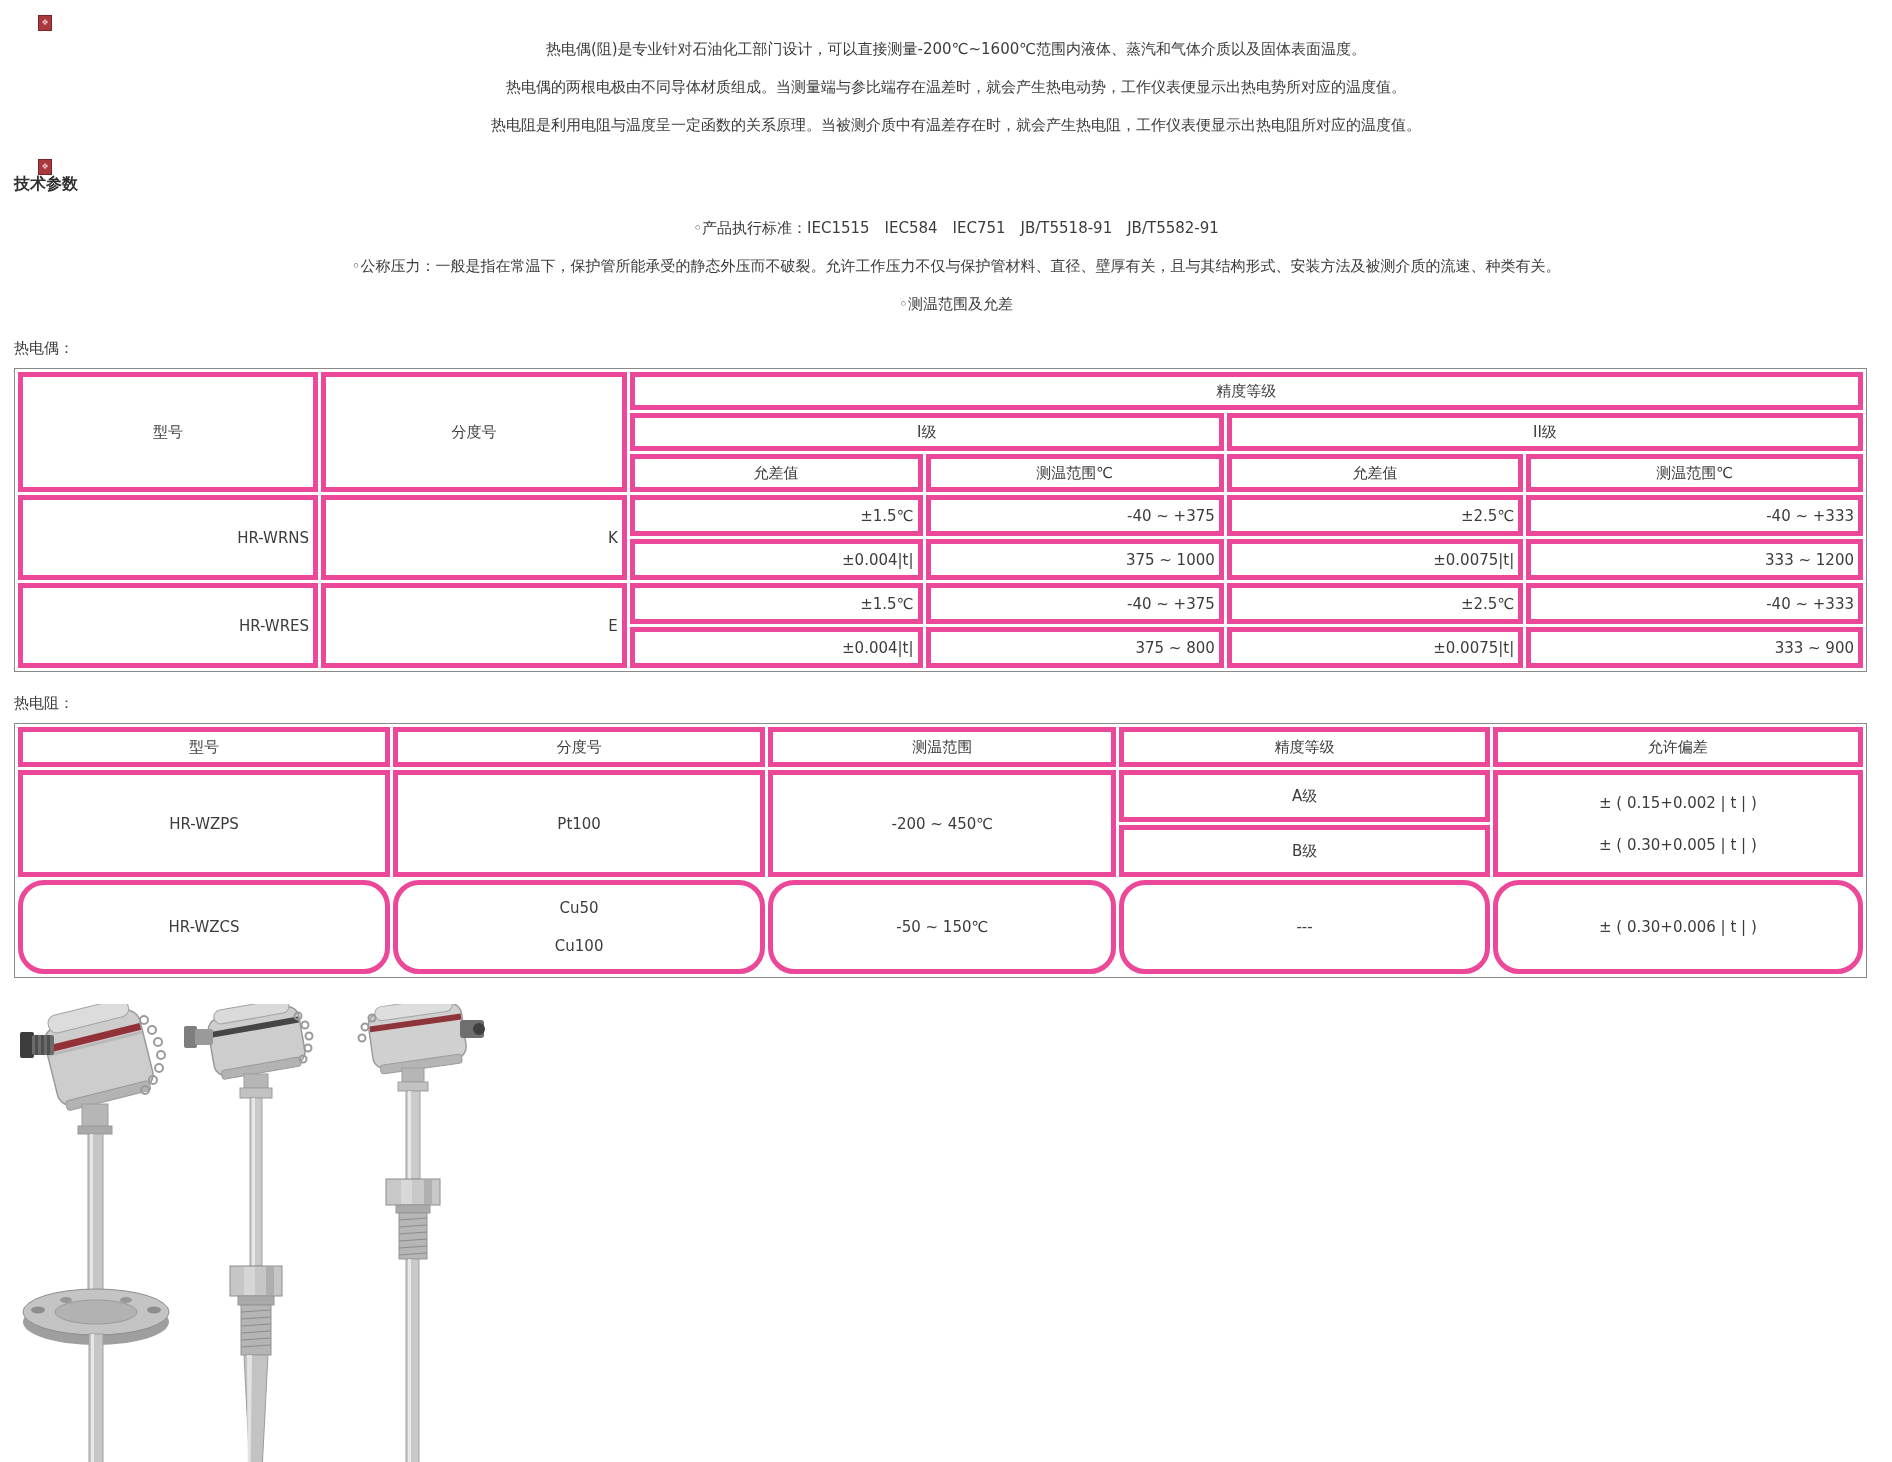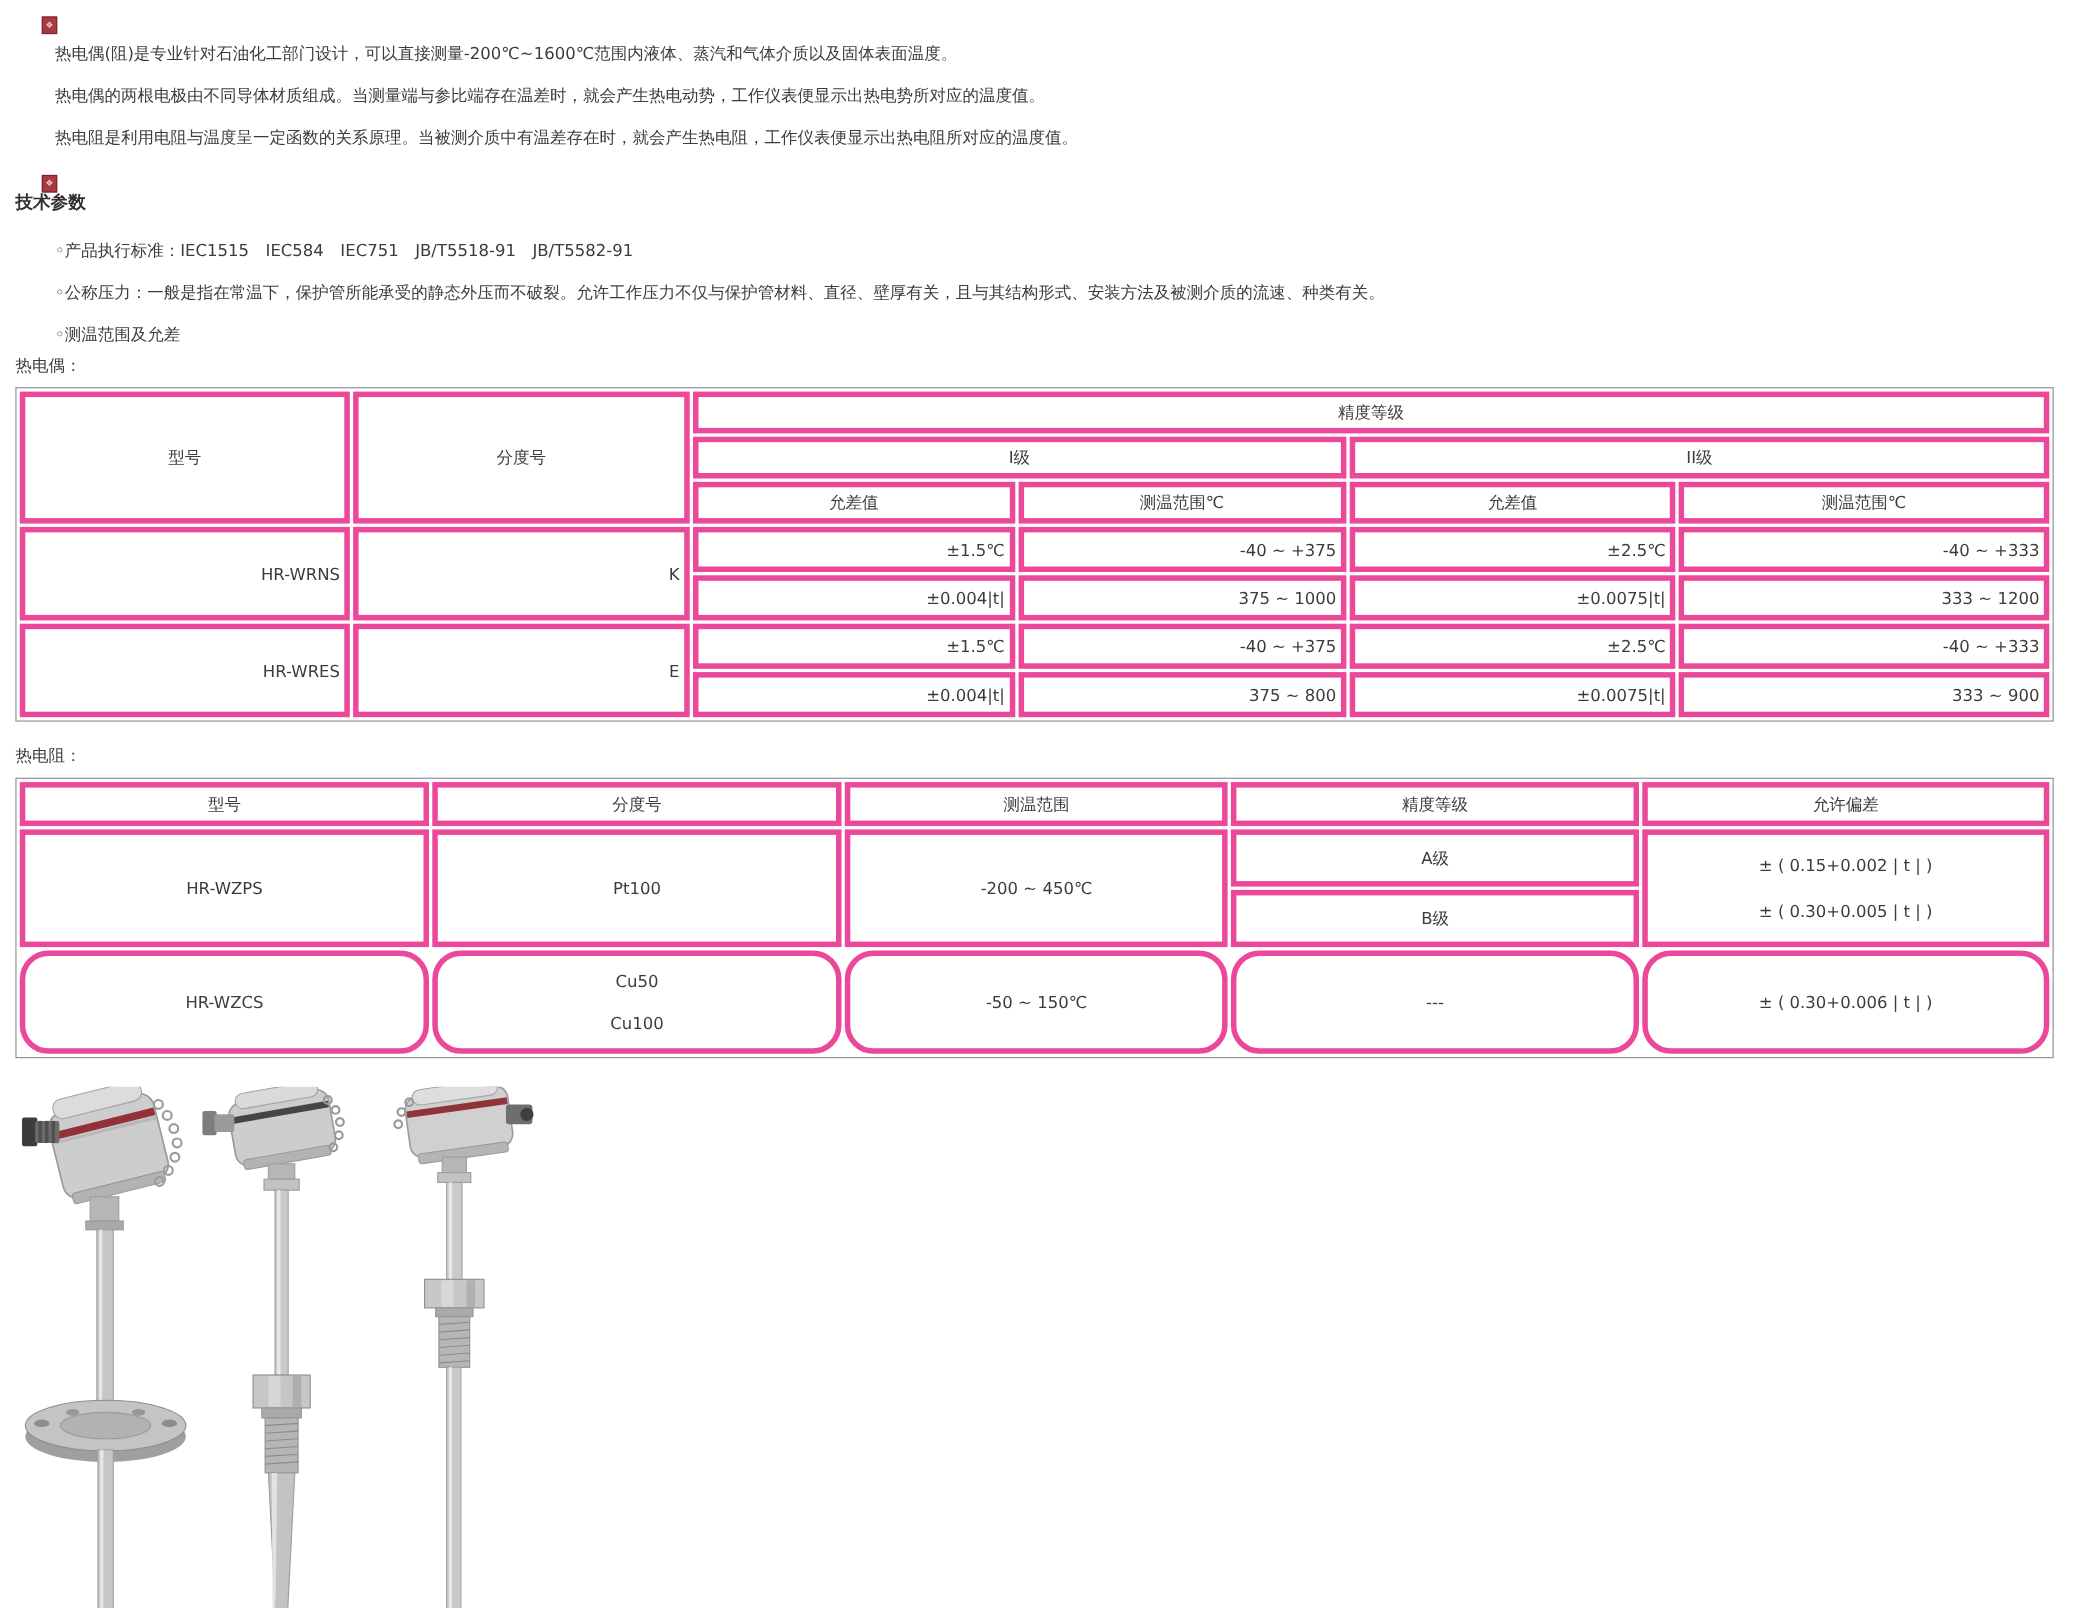--- a/index.html
+++ b/index.html
@@ -9,23 +9,23 @@
     color:#3c3c3c;
   }
   .page{box-sizing:border-box;width:1892px;height:1462px;padding:8px 18px 0 14px;background:#fff;}
   .anchor-row{height:16px;margin:2px 0 4px 24px;}
   .anchor-icon{
     display:inline-flex;align-items:center;justify-content:center;
     width:12px;height:14px;background:#a8393f;border:1px solid #7e2428;
     color:#ecc9c9;font-size:8px;line-height:1;
   }
   .sec-title{font-size:16px;font-weight:bold;color:#2f2f2f;margin:2px 0 14px 0;}
-  .para{margin:0 0 0 36px;font-size:15px;line-height:38px;white-space:nowrap;}
+  .para{margin:0 0 0 24px;font-size:15px;line-height:38px;white-space:nowrap;text-align:center;}
   .bullets{margin-top:6px;}
-  .tbl-label{font-size:15px;margin:0 0 10px 0;}
+  .tbl-label{font-size:15px;margin:16px 0 10px 0;}
   table.doc-table{
     width:1853px;border-collapse:separate;border-spacing:3px;
     background:#fff;border:1px solid #8a8a8a;
     font-size:15px;color:#3c3c3c;table-layout:fixed;
   }
   table.doc-table td{
     border:5px solid #ec4899;text-align:center;vertical-align:middle;
     padding:0 4px;overflow:hidden;
   }
   tr.h30 td{height:28px;}

